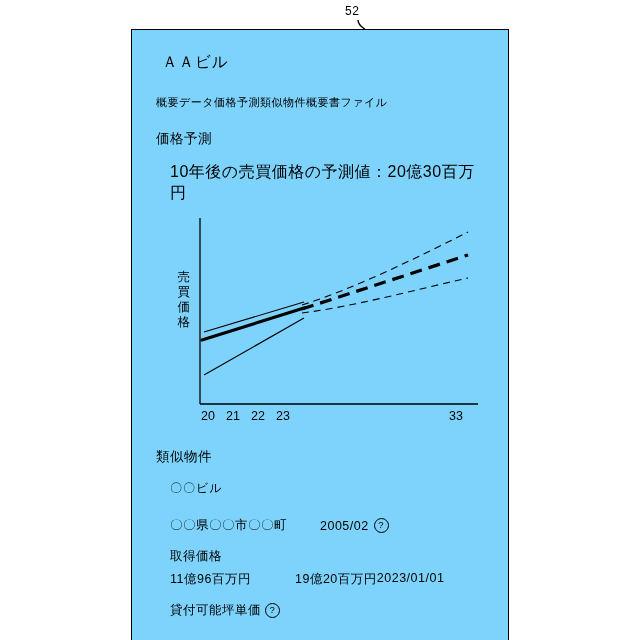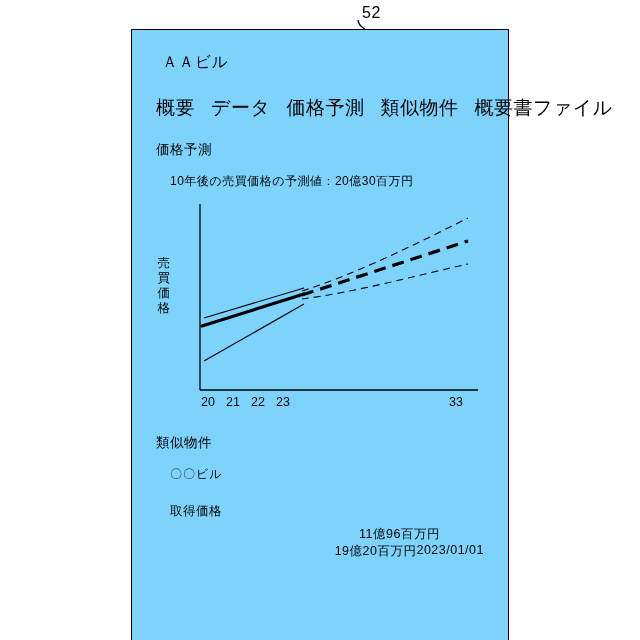--- a/index.html
+++ b/index.html
@@ -14,23 +14,22 @@
     font-family: "Liberation Sans", "DejaVu Sans", sans-serif;
     color: #000000;
     overflow: hidden;
   }
 
   
   #fig-ref {
     position: absolute;
     left: 345px;
     top: 4px;
-    font-size: 16px;
-    letter-spacing: 0.5px;
-    margin-left: 17px;
+    font-size: 12px;
+    letter-spacing: 0.5px;
   }
   #leader-svg {
     position: absolute;
     left: 330px;
     top: 20px;
     width: 60px;
     height: 26px;
   }
 
   
@@ -60,56 +59,56 @@
     font-size: 15.5px;
     letter-spacing: 1px;
     margin: 0 0 22px 6px;
   }
 
   
   #tabs {
     display: flex;
     align-items: baseline;
     margin: 0 0 20px 0;
-    gap: 16px;
-    font-size: 19px;
+    gap: 0;
+    font-size: 11px;
     letter-spacing: 0.5px;
   }
   #tabs .tab {
     white-space: nowrap;
   }
 
   .section-label {
     font-size: 13.5px;
     letter-spacing: 0.5px;
     margin: 0 0 14px 0;
   }
 
   #forecast-value {
-    font-size: 12px;
+    font-size: 16px;
     letter-spacing: 0.5px;
     margin: 3px 0 6px 14px;
   }
 
   
   #chart-wrap {
     position: relative;
     height: 236px;
     margin: 0 0 2px 0;
   }
   #chart-svg {
     position: absolute;
     left: 0;
     top: 0;
     width: 330px;
     height: 236px;
   }
   #y-axis-label {
     position: absolute;
-    left: 0;
+    left: 20px;
     top: 60px;
     width: 16px;
     font-size: 12.5px;
     line-height: 15px;
     letter-spacing: 0.5px;
     text-align: center;
   }
 
   
   #similar-section {
@@ -140,21 +139,20 @@
     text-align: center;
     font-size: 9.5px;
     vertical-align: 1px;
   }
 
   .two-col {
     display: flex;
     margin: 0 0 0 14px;
     font-size: 12.5px;
     letter-spacing: 0.5px;
-    flex-direction: column;
   }
   .two-col .col-left { width: 125px; }
   .two-col .col-right { flex: 1; }
   .row-gap { margin-top: 14px; }
   .val-line { margin-top: 6px; align-items: flex-end; }
   .appr-line { display: flex; }
 </style>
 </head>
 <body>
 
@@ -204,30 +202,39 @@
         <text x="102" y="210" font-family="Liberation Sans, sans-serif" font-size="12.5" text-anchor="middle">22</text>
         <text x="127" y="210" font-family="Liberation Sans, sans-serif" font-size="12.5" text-anchor="middle">23</text>
         <text x="300" y="210" font-family="Liberation Sans, sans-serif" font-size="12.5" text-anchor="middle">33</text>
       </svg>
     </div>
 
     <div id="similar-section">
       <div class="section-label">類似物件</div>
       <div id="similar-name">〇〇ビル</div>
 
+      <div class="addr-row">
+        <span class="addr-text">〇〇県〇〇市〇〇町</span>
+        <span class="date-text">2005/02</span>
+        <span class="qmark">?</span>
+      </div>
 
       <div class="two-col row-gap">
         <div class="col-left">取得価格</div>
       </div>
       <div class="two-col val-line">
         <div class="col-left">11億96百万円</div>
         <div class="col-right appr-line">
           <span>19億20百万円</span>
           <span>2023/01/01</span>
         </div>
       </div>
 
       <div class="two-col row-gap">
+        <div class="col-left">
+          <span>貸付可能坪単価</span>
+          <span class="qmark">?</span>
+        </div>
       </div>
     </div>
 
   </div>
 </div>
 
 </body></html>

